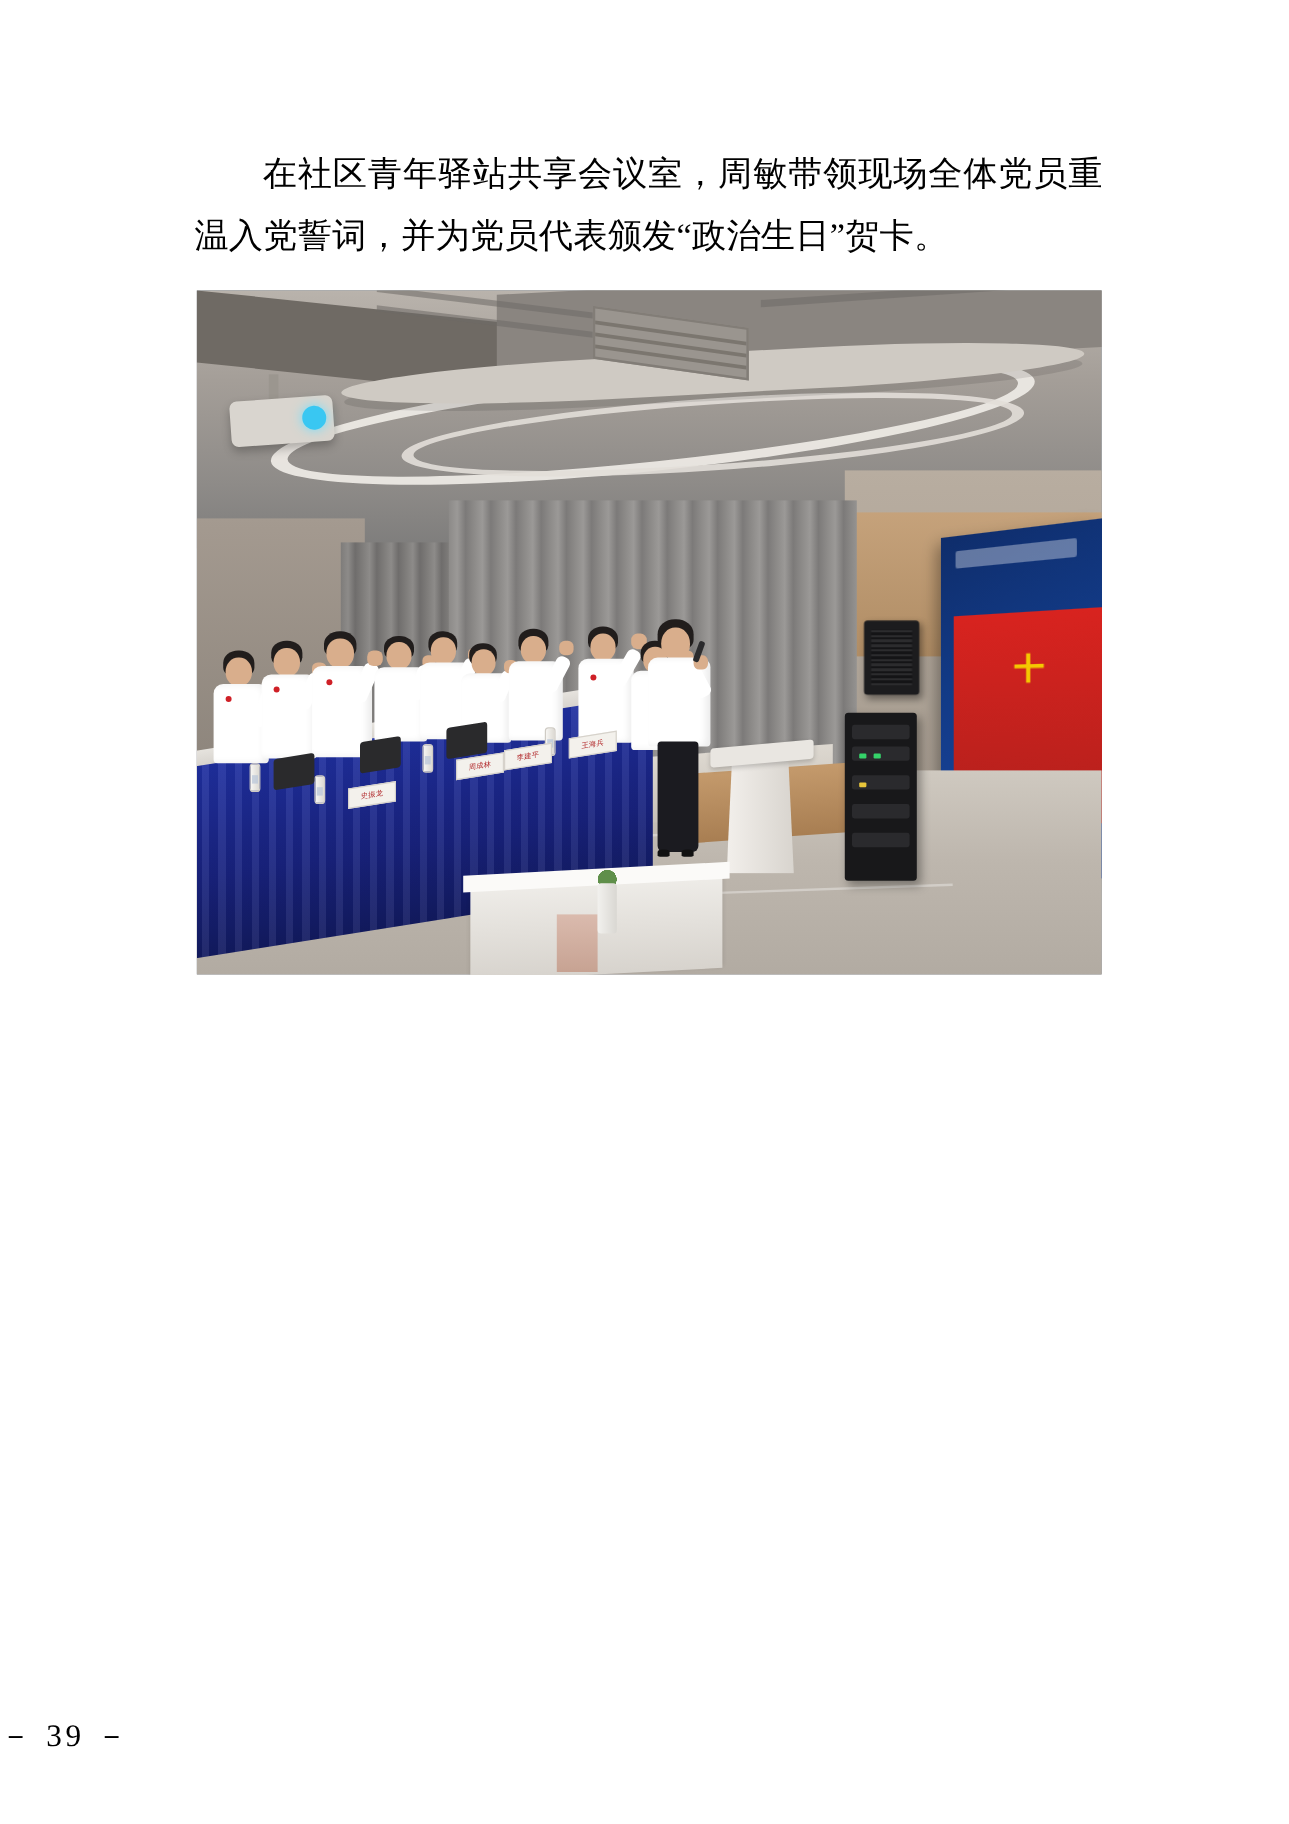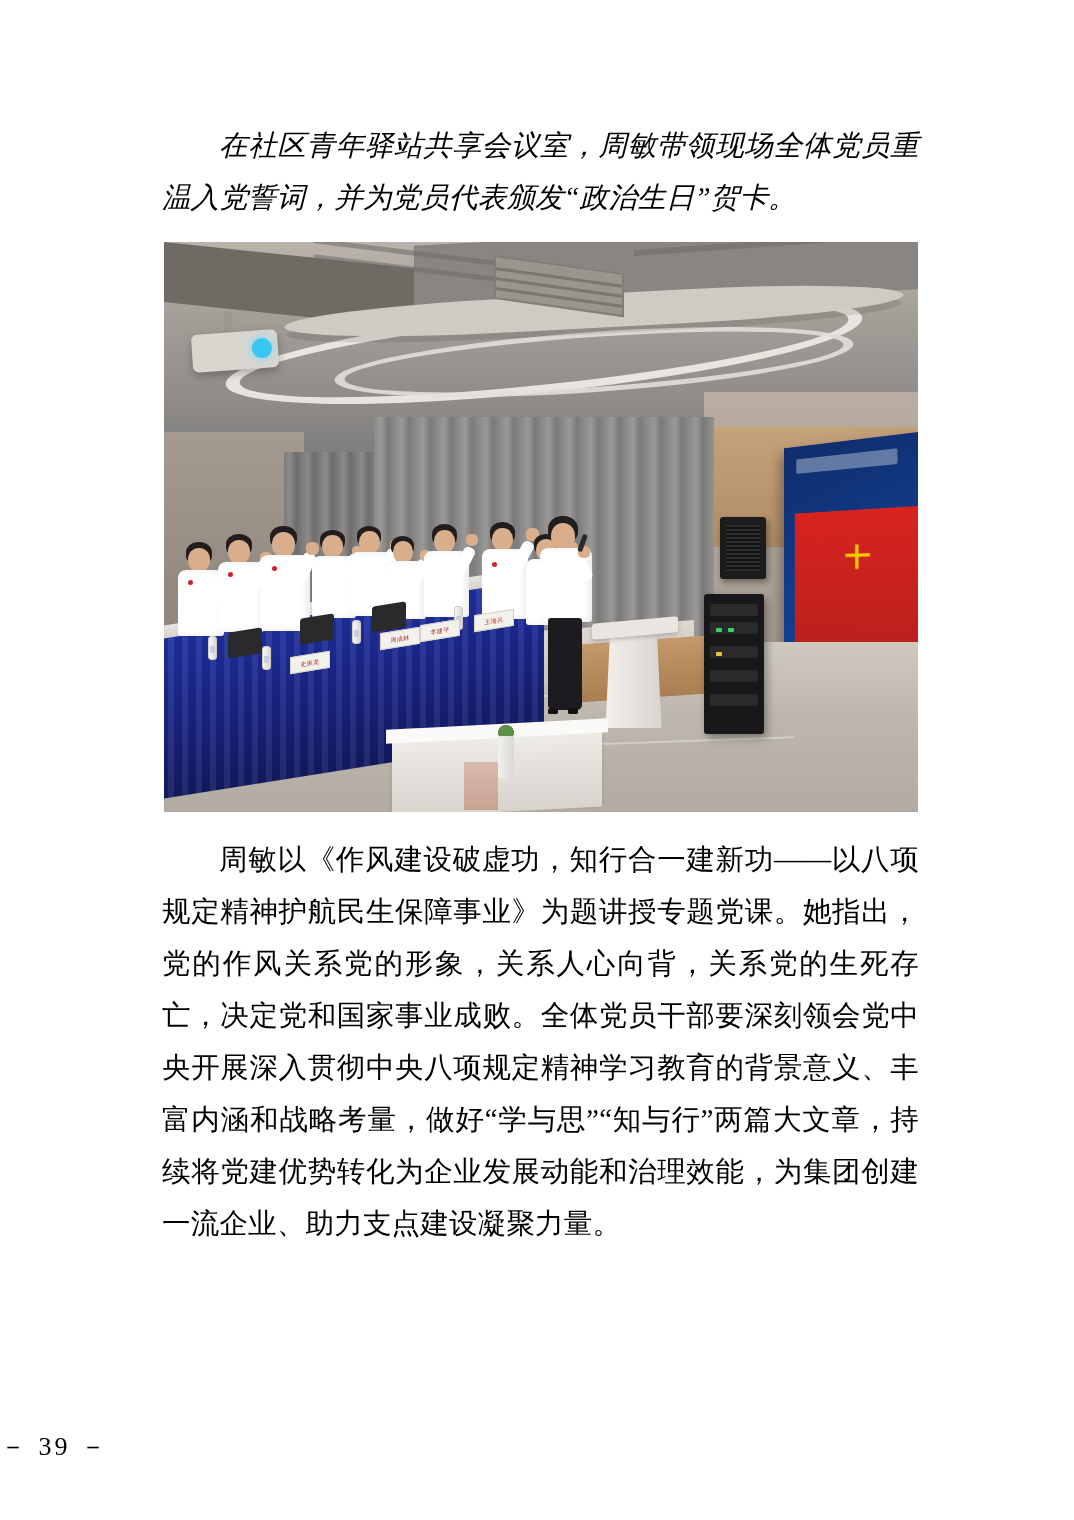--- a/index.html
+++ b/index.html
@@ -29,21 +29,20 @@
     text-align: justify;
     text-justify: inter-ideograph;
     letter-spacing: 0.2px;
     margin: 0;
   }
   .para.indent {
     text-indent: 2em;
   }
   .para-top {
     margin-bottom: 18px;
-    font-style: italic;
   }
   
   .photo-wrap {
     width: 754px;
     margin: 0 auto;
   }
   .photo {
     position: relative;
     width: 754px;
     height: 570px;
@@ -497,17 +496,16 @@
       <div class="chair" style="left:208px;top:362px"></div>
 
       <div class="front-table"></div>
       <div class="front-table-top"></div>
       <div class="banner-red"></div>
       <div class="vase-plant"></div>
       <div class="vase"></div>
     </div>
   </div>
 
-  <p class="para indent" style="margin-top:22px">周敏以《作风建设破虚功，知行合一建新功——以八项规定精神护航民生保障事业》为题讲授专题党课。她指出，党的作风关系党的形象，关系人心向背，关系党的生死存亡，决定党和国家事业成败。全体党员干部要深刻领会党中央开展深入贯彻中央八项规定精神学习教育的背景意义、丰富内涵和战略考量，做好“学与思”“知与行”两篇大文章，持续将党建优势转化为企业发展动能和治理效能，为集团创建一流企业、助力支点建设凝聚力量。</p>
 
 </div>
 
 <div class="footer">－ 39 －</div>
 
 </body></html>

